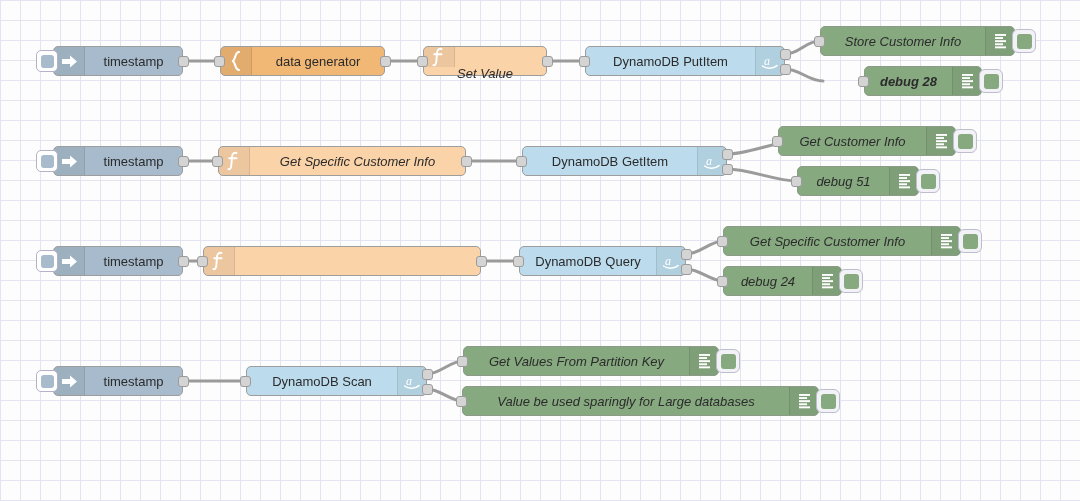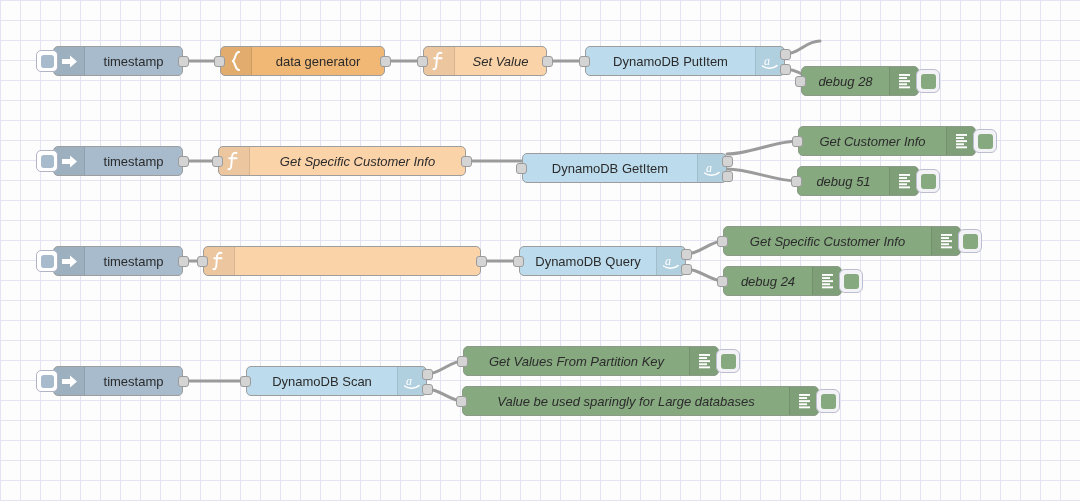--- a/index.html
+++ b/index.html
@@ -188,21 +188,21 @@
     <div class="port in" style="top:9px;"></div>
     <div class="icon-left">
       <svg class="glyph" width="14" height="20" viewBox="0 0 14 20">
         <path d="M10 1 C6 1 7 7 4 10 C7 13 6 19 10 19" fill="none" stroke="#ffffff" stroke-width="2.1" stroke-linecap="round"></path>
       </svg>
     </div>
     <div class="node-label">data generator</div>
     <div class="port out" style="top:9px;"></div>
   </div>
 
-  <div class="node n-function" style="left:423px; top:46px; width:124px;">
+  <div class="node n-function" style="left:423px; top:46px; width:124px;flex-direction:column;">
     <div class="port in" style="top:9px;"></div>
     <div class="icon-left">
       <svg class="glyph" width="14" height="20" viewBox="0 0 14 20">
         <path d="M9.5 2 C6.5 1.2 5.2 3 5 6 L4.3 14.5 C4 17.8 2.6 18.6 1.4 18.1" fill="none" stroke="#ffffff" stroke-width="1.9" stroke-linecap="round"></path>
         <path d="M2.2 7.2 H9.6" stroke="#ffffff" stroke-width="1.9" stroke-linecap="round"></path>
       </svg>
     </div>
     <div class="node-label italic">Set Value</div>
     <div class="port out" style="top:9px;"></div>
   </div>
@@ -213,22 +213,40 @@
     <div class="icon-right">
       <svg class="glyph" width="20" height="17" viewBox="0 0 20 17">
         <text x="4" y="11.5" font-family="'Liberation Serif', serif" font-size="12" font-style="italic" fill="#ffffff">a</text>
         <path d="M2.5 13 C6.5 16 13 16 17 12.6" fill="none" stroke="#ffffff" stroke-width="1.5" stroke-linecap="round"></path>
       </svg>
     </div>
     <div class="port out" style="top:2px;"></div>
     <div class="port out" style="top:17px;"></div>
   </div>
 
-
-  <div class="node n-debug" style="left:801px; top:66px; width:118px;">
+  <div class="node n-debug" style="left:820px; top:26px; width:195px;">
+    <div class="port in" style="top:9px;"></div>
+    <div class="node-label italic">Store Customer Info</div>
+    <div class="icon-right">
+      <svg class="glyph" width="13" height="17" viewBox="0 0 13 17">
+        <g fill="#ffffff">
+          <rect x="1" y="1" width="11" height="1.9"></rect>
+          <rect x="1" y="4.1" width="8" height="1.9"></rect>
+          <rect x="1" y="7.2" width="11" height="1.9"></rect>
+          <rect x="1" y="10.3" width="8" height="1.9"></rect>
+          <rect x="1" y="13.4" width="11" height="1.9"></rect>
+        </g>
+      </svg>
+    </div>
+    <div class="debug-btn">
+        <i></i>
+      </div>
+  </div>
+
+  <div class="node n-debug" style="left:864px; top:66px; width:118px;font-weight:bold;">
     <div class="port in" style="top:9px;"></div>
     <div class="node-label italic">debug 28</div>
     <div class="icon-right">
       <svg class="glyph" width="13" height="17" viewBox="0 0 13 17">
         <g fill="#ffffff">
           <rect x="1" y="1" width="11" height="1.9"></rect>
           <rect x="1" y="4.1" width="8" height="1.9"></rect>
           <rect x="1" y="7.2" width="11" height="1.9"></rect>
           <rect x="1" y="10.3" width="8" height="1.9"></rect>
           <rect x="1" y="13.4" width="11" height="1.9"></rect>
@@ -258,34 +276,34 @@
     <div class="icon-left">
       <svg class="glyph" width="14" height="20" viewBox="0 0 14 20">
         <path d="M9.5 2 C6.5 1.2 5.2 3 5 6 L4.3 14.5 C4 17.8 2.6 18.6 1.4 18.1" fill="none" stroke="#ffffff" stroke-width="1.9" stroke-linecap="round"></path>
         <path d="M2.2 7.2 H9.6" stroke="#ffffff" stroke-width="1.9" stroke-linecap="round"></path>
       </svg>
     </div>
     <div class="node-label italic">Get Specific Customer Info</div>
     <div class="port out" style="top:9px;"></div>
   </div>
 
-  <div class="node n-dynamo" style="left:522px; top:153px; width:205px;">
+  <div class="node n-dynamo" style="left:522px; top:146px; width:205px;">
     <div class="port in" style="top:9px;"></div>
     <div class="node-label">DynamoDB GetItem</div>
     <div class="icon-right">
       <svg class="glyph" width="20" height="17" viewBox="0 0 20 17">
         <text x="4" y="11.5" font-family="'Liberation Serif', serif" font-size="12" font-style="italic" fill="#ffffff">a</text>
         <path d="M2.5 13 C6.5 16 13 16 17 12.6" fill="none" stroke="#ffffff" stroke-width="1.5" stroke-linecap="round"></path>
       </svg>
     </div>
     <div class="port out" style="top:2px;"></div>
     <div class="port out" style="top:17px;"></div>
   </div>
 
-  <div class="node n-debug" style="left:798px; top:126px; width:178px;">
+  <div class="node n-debug" style="left:778px; top:126px; width:178px;">
     <div class="port in" style="top:9px;"></div>
     <div class="node-label italic">Get Customer Info</div>
     <div class="icon-right">
       <svg class="glyph" width="13" height="17" viewBox="0 0 13 17">
         <g fill="#ffffff">
           <rect x="1" y="1" width="11" height="1.9"></rect>
           <rect x="1" y="4.1" width="8" height="1.9"></rect>
           <rect x="1" y="7.2" width="11" height="1.9"></rect>
           <rect x="1" y="10.3" width="8" height="1.9"></rect>
           <rect x="1" y="13.4" width="11" height="1.9"></rect>

